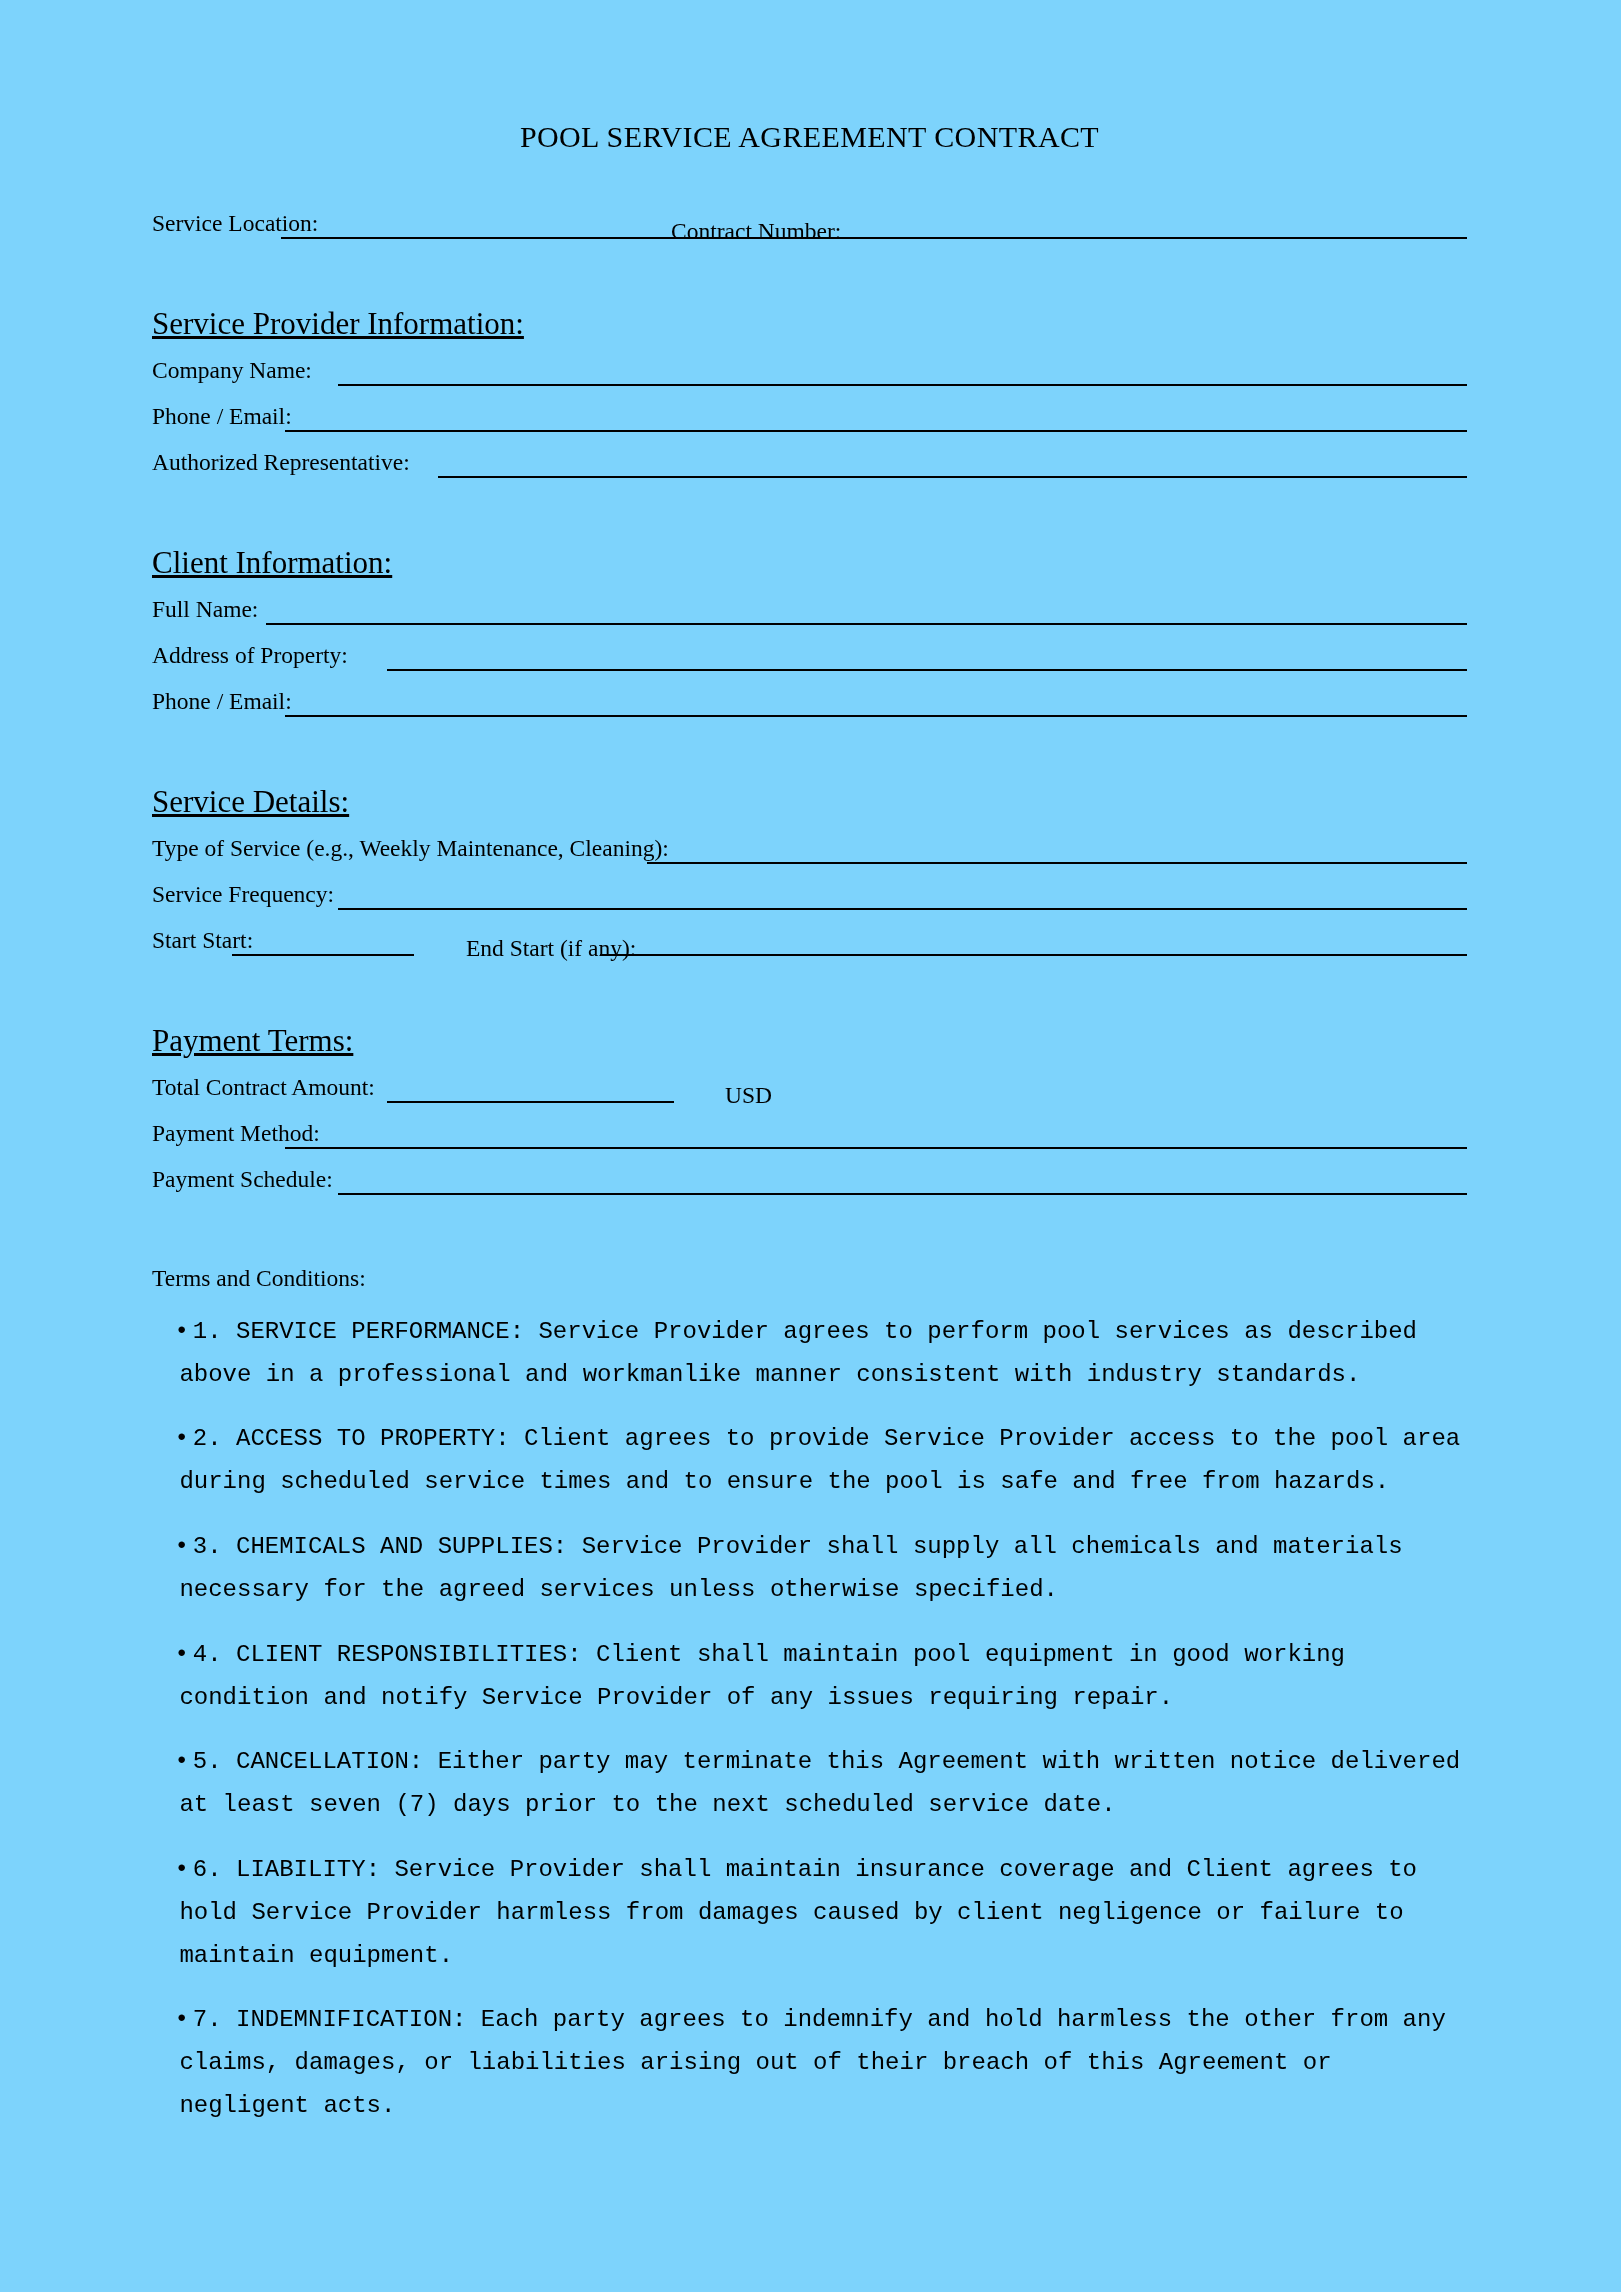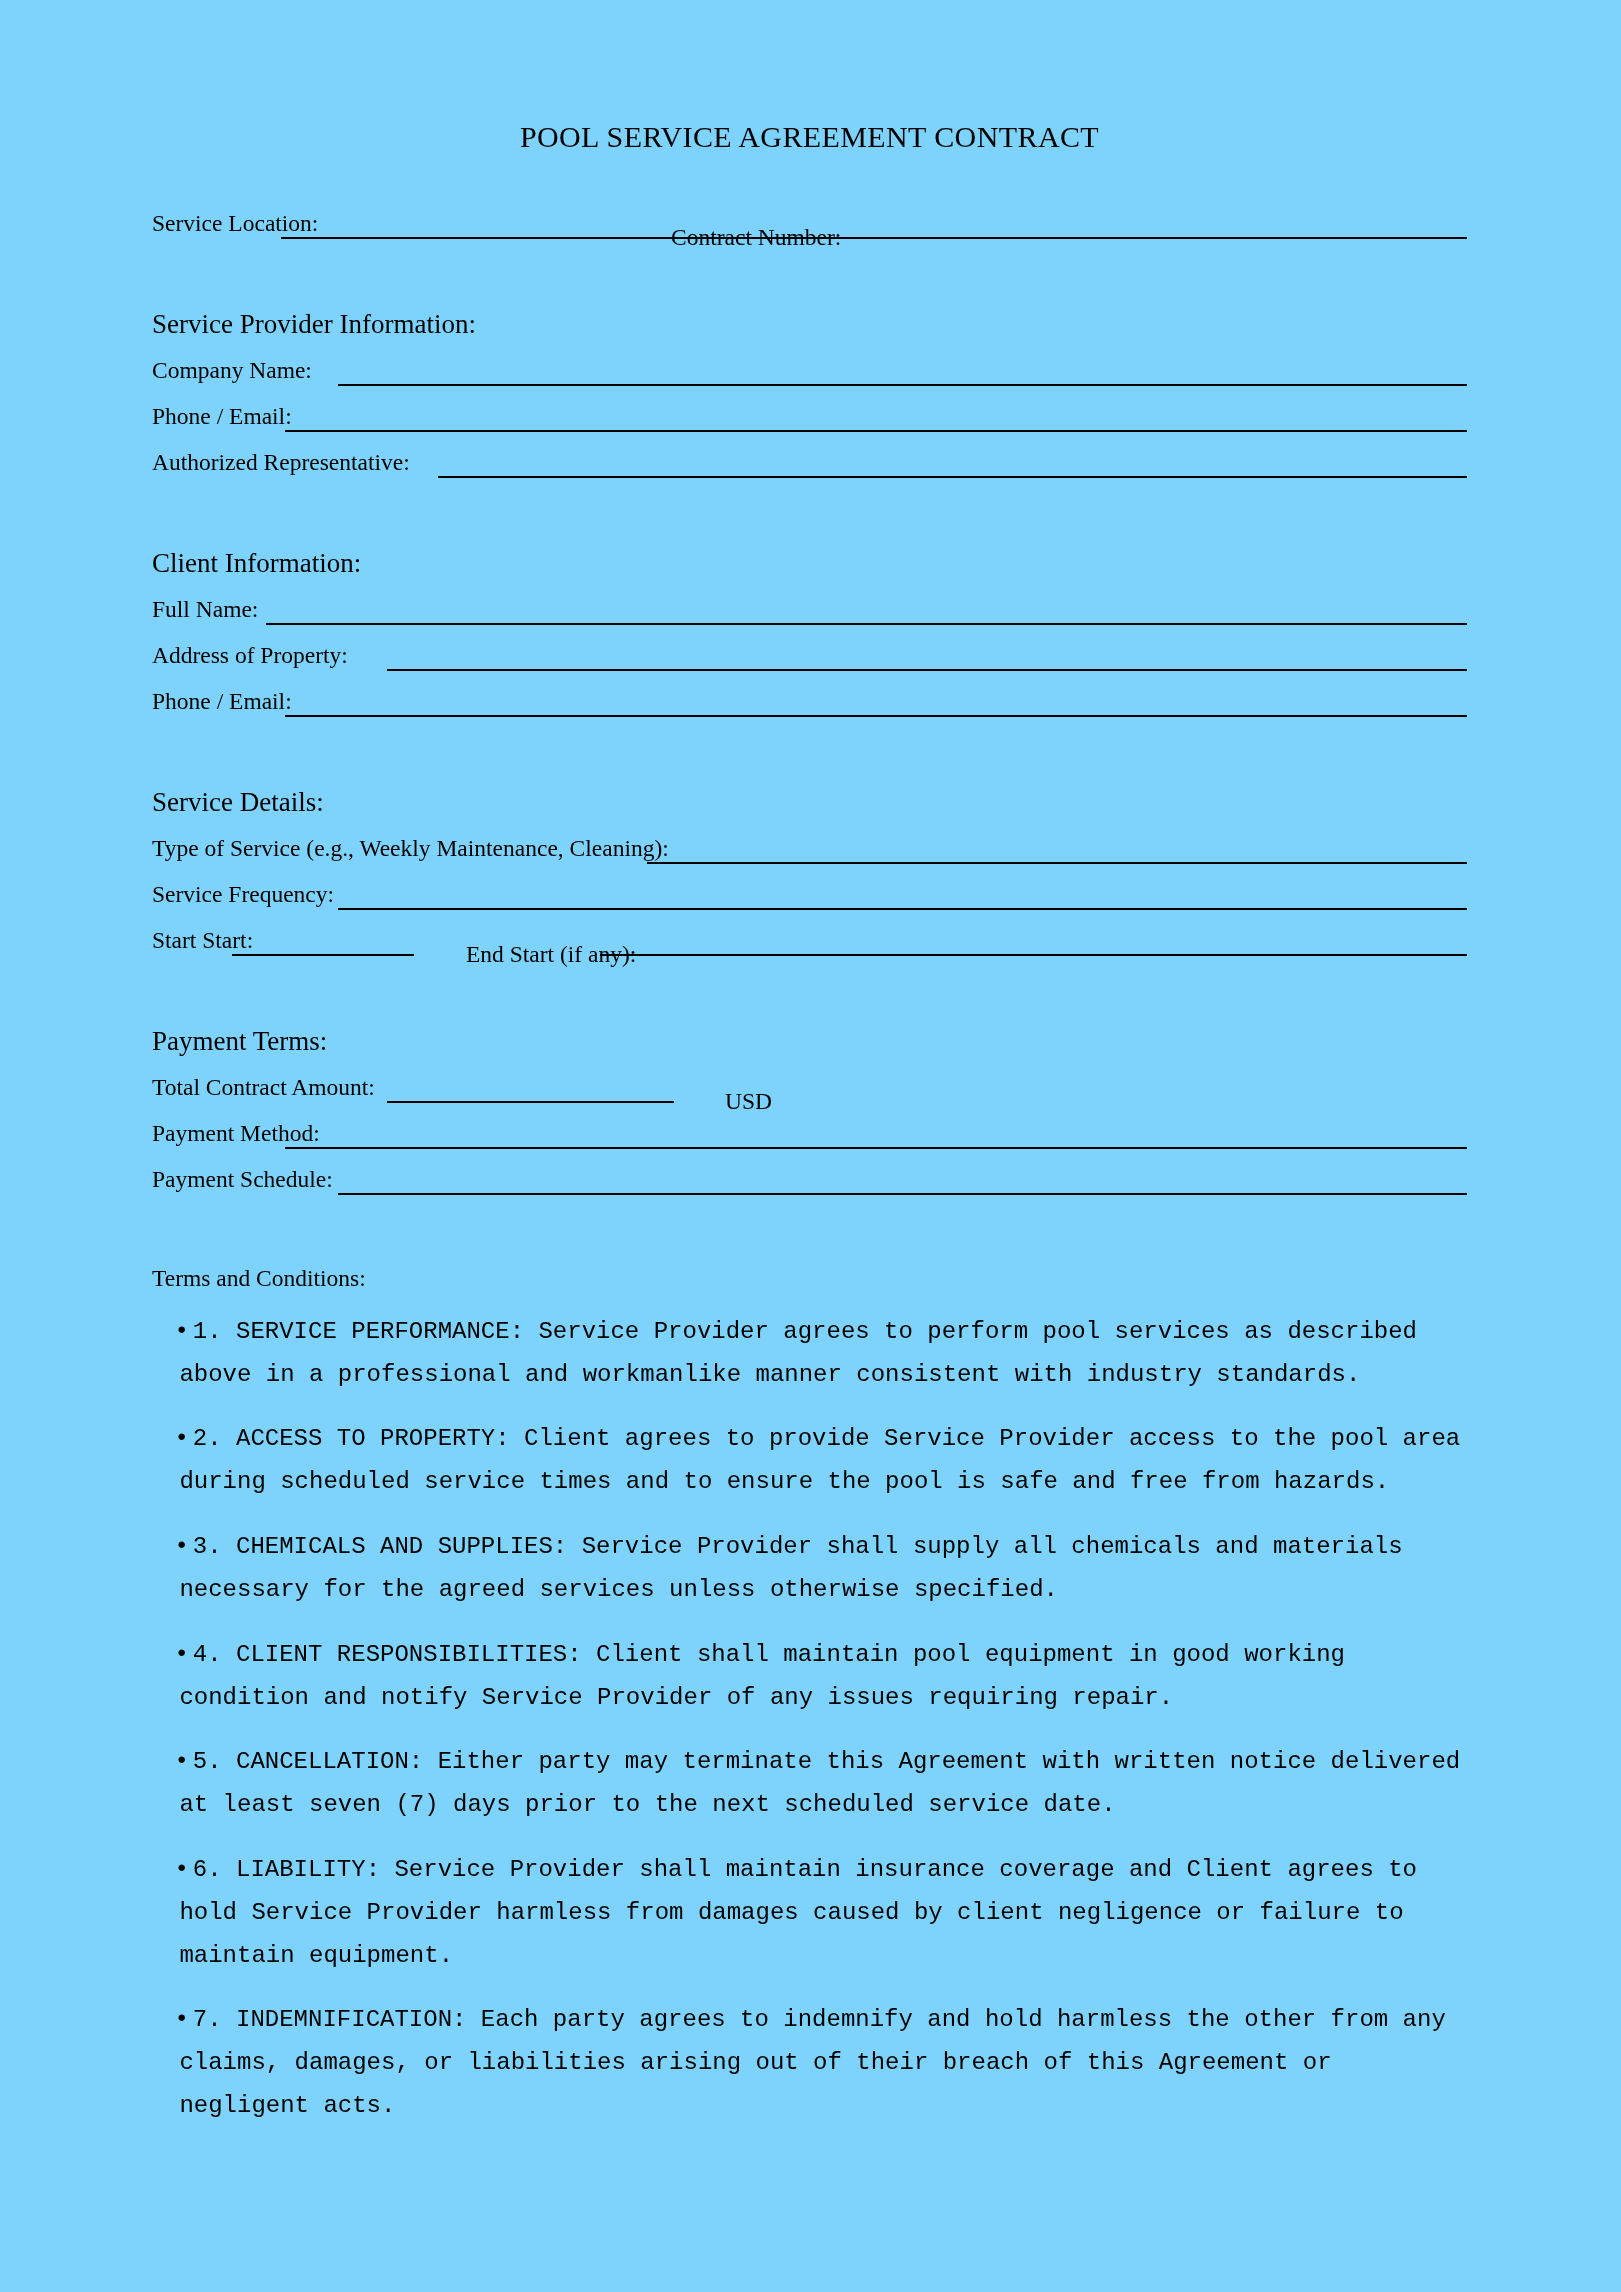--- a/index.html
+++ b/index.html
@@ -48,32 +48,33 @@
     display: inline-block;
     vertical-align: baseline;
   }
   .rule {
     position: absolute;
     bottom: 6.9px;
     height: 0;
     border-bottom: 2.9px solid #000000;
   }
   .section-head {
-    font-size: 27px;
+    font-size: 31px;
     line-height: 46px;
     height: 46px;
     white-space: nowrap;
+    text-decoration: underline;
   }
   .gap-md { height: 47px; }
   .gap-lg { height: 55px; }
 
   
   .inline-label {
     position: absolute;
-    top: 14px;
+    top: 8px;
   }
 
   
   .terms-head {
     font-size: 23.5px;
     line-height: 43px;
     margin-bottom: 9.8px;
   }
   .term {
     font-size: 24px;

